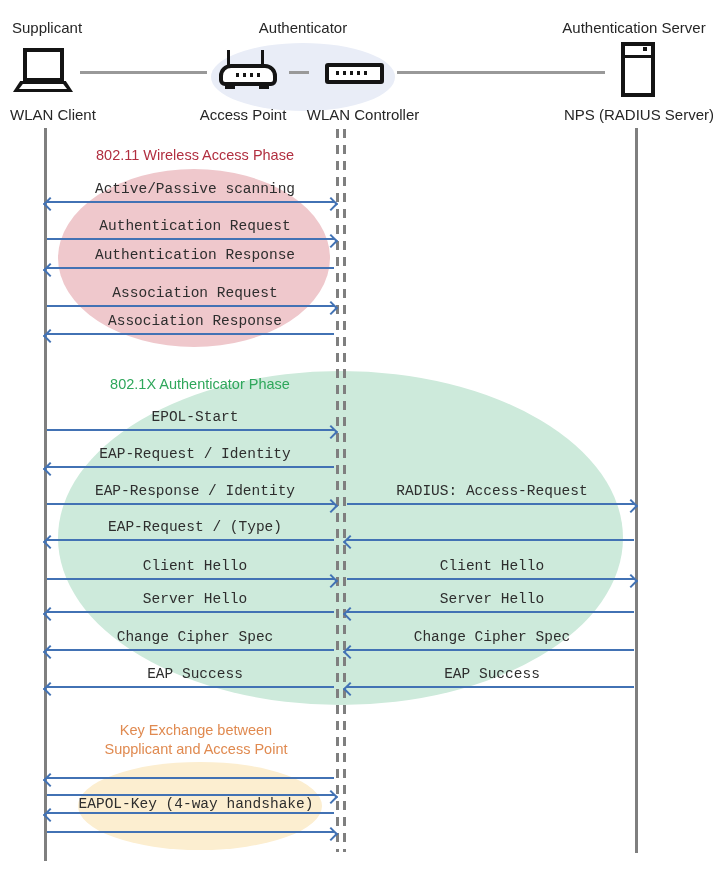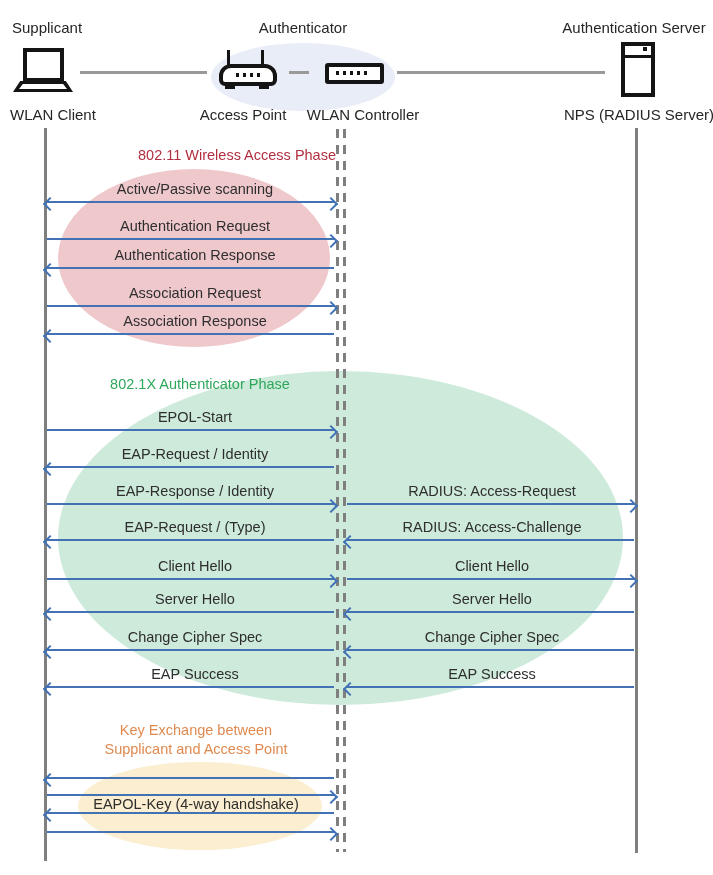--- a/index.html
+++ b/index.html
@@ -28,24 +28,24 @@
   
   .arr{position:absolute;border-top:2px solid var(--arrow,#4272b4);z-index:3;}
   .arr.seg-l{left:47px;width:287px;}
   .arr.seg-r{left:347px;width:287px;}
   .arr::before,.arr::after{position:absolute;width:8px;height:8px;top:-4px;
     border:0 solid var(--arrow,#4272b4);}
   .arr.hl::before{content:"";left:-2px;border-left-width:2.5px;border-bottom-width:2.5px;transform:rotate(45deg);}
   .arr.hr::after{content:"";right:-2px;border-top-width:2.5px;border-right-width:2.5px;transform:rotate(45deg);}
   
   .mlbl{position:absolute;transform:translateX(-50%);white-space:nowrap;
-    font-size:14.5px;line-height:18px;color:#2e2e2e;z-index:4;}
+    font-size:14.5px;line-height:18px;color:#2e2e2e;z-index:4;font-family:Liberation Mono, monospace;}
   .ptitle{position:absolute;transform:translateX(-50%);white-space:nowrap;
     font-size:14.5px;line-height:19px;z-index:4;}
-  .pt-1{color:var(--phase1_title,#b12f40);margin-left:42px;}
+  .pt-1{color:var(--phase1_title,#b12f40);}
   .pt-2{color:var(--phase2_title,#2fa75b);}
   .pt-3{color:var(--phase3_title,#e08a50);}
   .hdr{position:absolute;font-size:15px;line-height:18px;color:#262626;white-space:nowrap;z-index:5;}
   .hdr.c{transform:translateX(-50%);}
   
   .icopart{position:absolute;z-index:5;}
   .laptop-screen{left:23px;top:48px;width:33px;height:26px;border:4px solid var(--icon,#141414);background:#fff;}
   .laptop-base-outer{left:13px;top:81px;width:60px;height:11px;background:var(--icon,#141414);
     clip-path:polygon(12% 0,88% 0,100% 100%,0 100%);}
   .laptop-base-inner{left:19px;top:84px;width:48px;height:5px;background:#fff;
@@ -158,21 +158,20 @@
 
   <div class="mlbl" style="left:195px;top:628px">Change Cipher Spec</div>
   <div class="arr seg-l hl" style="top:649px"></div>
 
   <div class="mlbl" style="left:195px;top:665px">EAP Success</div>
   <div class="arr seg-l hl" style="top:686px"></div>
 
   <div class="mlbl" style="left:492px;top:482px">RADIUS: Access-Request</div>
   <div class="arr seg-r hr" style="top:503px"></div>
 
-  <div class="mlbl" style="left:492px;top:518px">RADIUS: Access-Challenge</div>
   <div class="arr seg-r hl" style="top:539px"></div>
 
   <div class="mlbl" style="left:492px;top:557px">Client Hello</div>
   <div class="arr seg-r hr" style="top:578px"></div>
 
   <div class="mlbl" style="left:492px;top:590px">Server Hello</div>
   <div class="arr seg-r hl" style="top:611px"></div>
 
   <div class="mlbl" style="left:492px;top:628px">Change Cipher Spec</div>
   <div class="arr seg-r hl" style="top:649px"></div>

